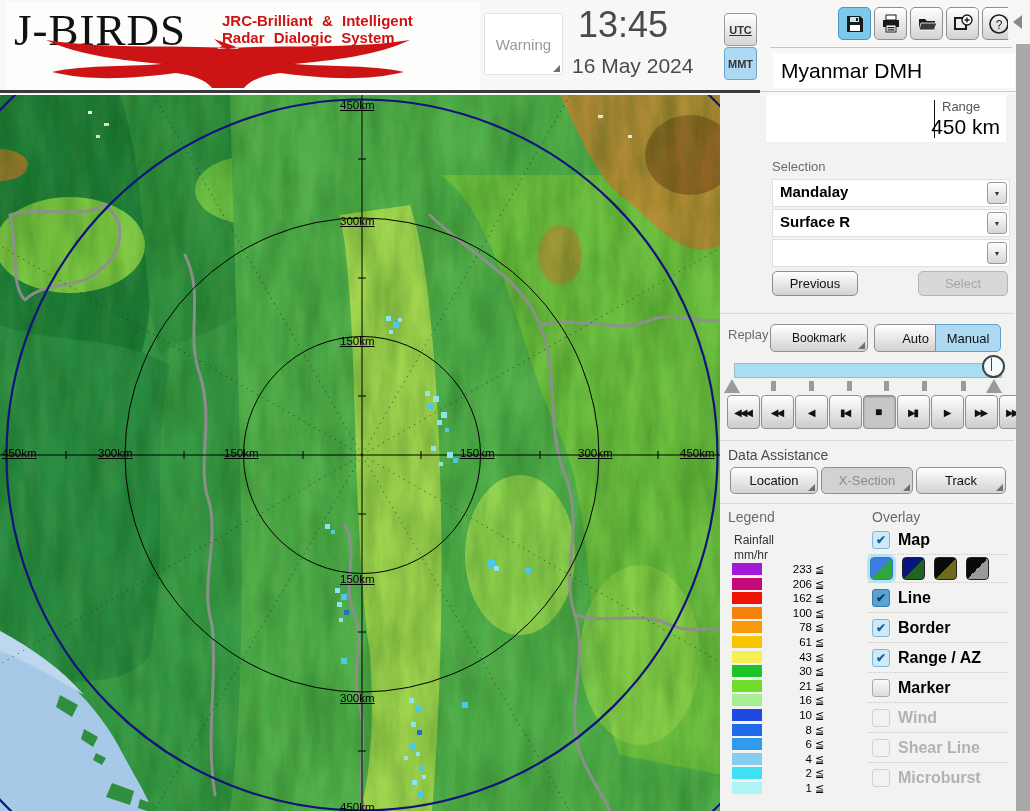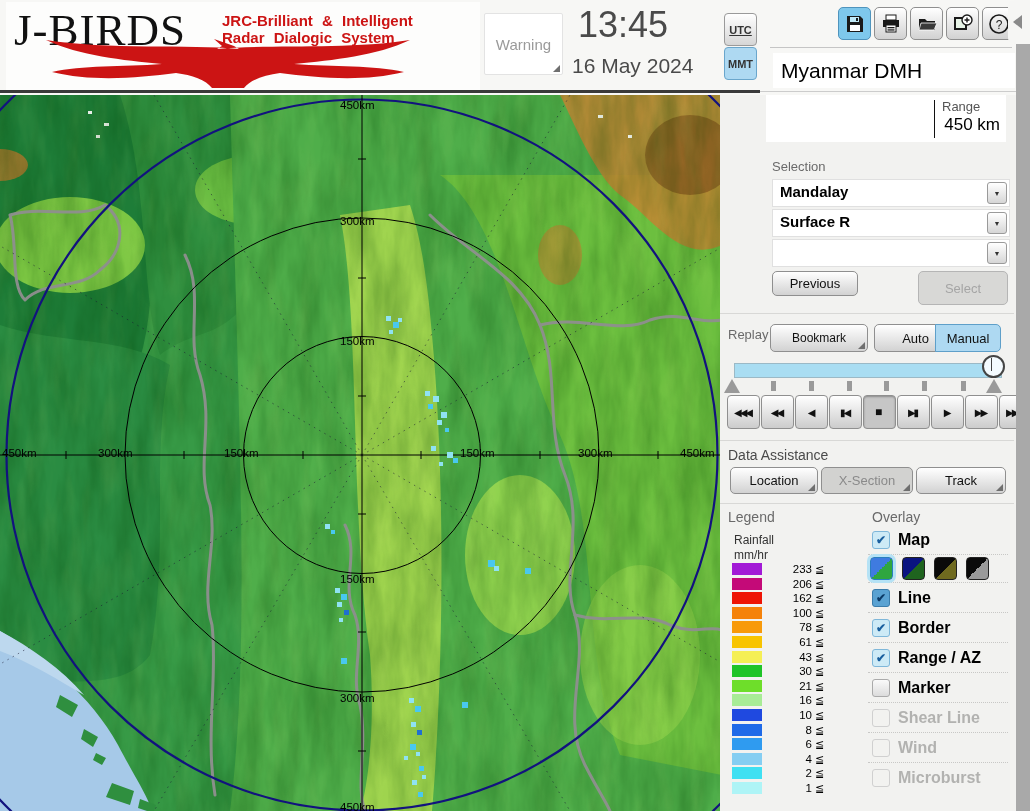--- a/index.html
+++ b/index.html
@@ -33,39 +33,39 @@
   #station{position:absolute;left:773px;top:53px;width:234px;height:35px;background:#ffffff;
       display:flex;align-items:center;padding-left:8px;font-size:21px;color:#000;}
   
   #side-strip{position:absolute;left:1016px;top:0;width:14px;height:811px;background:#a9a9a9;}
   #side-tab{position:absolute;left:1008px;top:0px;width:22px;height:44px;background:#f6f6f4;
       border-radius:6px 0 0 6px;}
   #side-tab .tri{position:absolute;left:5px;top:15px;width:0;height:0;
       border-top:7px solid transparent;border-bottom:7px solid transparent;border-right:9px solid #8a8a8a;}
   
   #map{position:absolute;left:0;top:95px;width:722px;height:716px;overflow:hidden;background:#379a46;}
-  .rlabel{position:absolute;font-size:11.5px;color:#000;white-space:nowrap;}
+  .rlabel{position:absolute;font-size:11.5px;color:#000;white-space:nowrap;text-decoration:underline;}
   .echo{position:absolute;}
   
   #zoomctl{position:absolute;left:724px;top:97px;width:34px;height:202px;background:#e8e8e6;
       border:1px solid #bbb;border-radius:3px;}
   .zoom-btn{position:absolute;left:1px;width:30px;height:30px;border:1px solid #8f8f8f;border-radius:4px;
       background:linear-gradient(#ffffff,#d2d2d2);display:flex;align-items:center;justify-content:center;}
   #zoom-in{top:1px;} #zoom-out{top:169px;}
   #zoom-track{position:absolute;left:14px;top:38px;width:4px;height:126px;background:#c2c2c2;border-radius:2px;}
   #zoom-thumb{position:absolute;left:3px;top:152px;width:26px;height:13px;border:1px solid #8f8f8f;
       border-radius:2px;background:linear-gradient(#fff,#cfcfcf 45%,#e9e9e9);}
   
   #panel{position:absolute;left:720px;top:95px;width:294px;height:716px;background:#f2f2f0;}
   .sep{position:absolute;left:0;width:294px;height:1px;background:#d8d8d6;}
   .plabel{position:absolute;font-size:13px;color:#6a6a6a;}
   #range-box{position:absolute;left:46px;top:0px;width:240px;height:47px;background:#fff;}
   #range-div{position:absolute;left:168px;top:5px;width:1px;height:38px;background:#111;}
   #range-label{position:absolute;left:176px;top:4px;font-size:13px;color:#555;}
-  #range-value{position:absolute;right:6px;top:20px;font-size:17px;color:#000;}
+  #range-value{position:absolute;right:6px;top:20px;font-size:21px;color:#000;}
   .dd{position:absolute;left:52px;width:236px;height:26px;background:#fff;border:1px solid #e0e0e0;}
   .dd .val{position:absolute;left:7px;top:3px;font-size:15px;font-weight:bold;color:#000;}
   .dd .arrow{position:absolute;right:2px;top:2px;width:18px;height:20px;border:1px solid #9a9a9a;
       border-radius:3px;background:linear-gradient(#fff,#d6d6d6);font-size:7px;color:#333;
       display:flex;align-items:center;justify-content:center;}
   .btn{border:1px solid #8f8f8f;border-radius:5px;background:linear-gradient(#ffffff,#d2d2d2);
       font-size:13px;color:#111;display:flex;align-items:center;justify-content:center;
       font-family:"Liberation Sans",sans-serif;position:absolute;box-sizing:border-box;}
   .btn.disabled{background:#d8d8d6;color:#a5a5a5;border-color:#b5b5b5;}
   .btn.gray{background:#d2d2d0;color:#8a8a8a;}
@@ -349,21 +349,21 @@
   </div>
   <div class="dd" style="top:84px;">
     <span class="val">Mandalay</span>
     <span class="arrow">▼</span>
   </div>
   <div class="dd" style="top:144px;">
     <span class="val"></span>
     <span class="arrow">▼</span>
   </div>
   <div class="btn" style="left:52px;top:176px;width:86px;height:25px;">Previous</div>
-  <div class="btn disabled" style="left:198px;top:176px;width:90px;height:34px;">Select</div>
+  <div class="btn disabled" style="left:198px;top:176px;width:90px;height:25px;">Select</div>
 
   <div class="sep" style="top:218px;"></div>
 
   <div class="plabel" style="left:8px;top:232px;">Replay</div>
   <div class="btn corner" style="left:50px;top:229px;width:98px;height:28px;font-size:12px;">Bookmark</div>
   <div class="btn" style="left:154px;top:229px;width:83px;height:28px;border-radius:5px 0 0 5px;">Auto</div>
   <div class="btn blue" style="left:215px;top:229px;width:66px;height:28px;border-radius:0 5px 5px 0;">Manual</div>
 
   <div id="rep-slider"></div>
   <div id="rep-handle"></div>
@@ -506,25 +506,25 @@
       <div class="ov-row">
         <span class="ov-cb checked">✔</span>
         <span class="ov-lb">Range / AZ</span>
       </div>
       <div class="ov-row">
         <span class="ov-cb unchecked"></span>
         <span class="ov-lb">Marker</span>
       </div>
       <div class="ov-row dis">
         <span class="ov-cb off"></span>
-        <span class="ov-lb">Shear Line</span>
+        <span class="ov-lb">Wind</span>
       </div>
       <div class="ov-row dis">
         <span class="ov-cb off"></span>
-        <span class="ov-lb">Wind</span>
+        <span class="ov-lb">Shear Line</span>
       </div>
       <div class="ov-row dis">
         <span class="ov-cb off"></span>
         <span class="ov-lb">Microburst</span>
       </div>
     </div>
 </div>
 
 <div id="side-strip"></div>
 <div id="side-tab">

